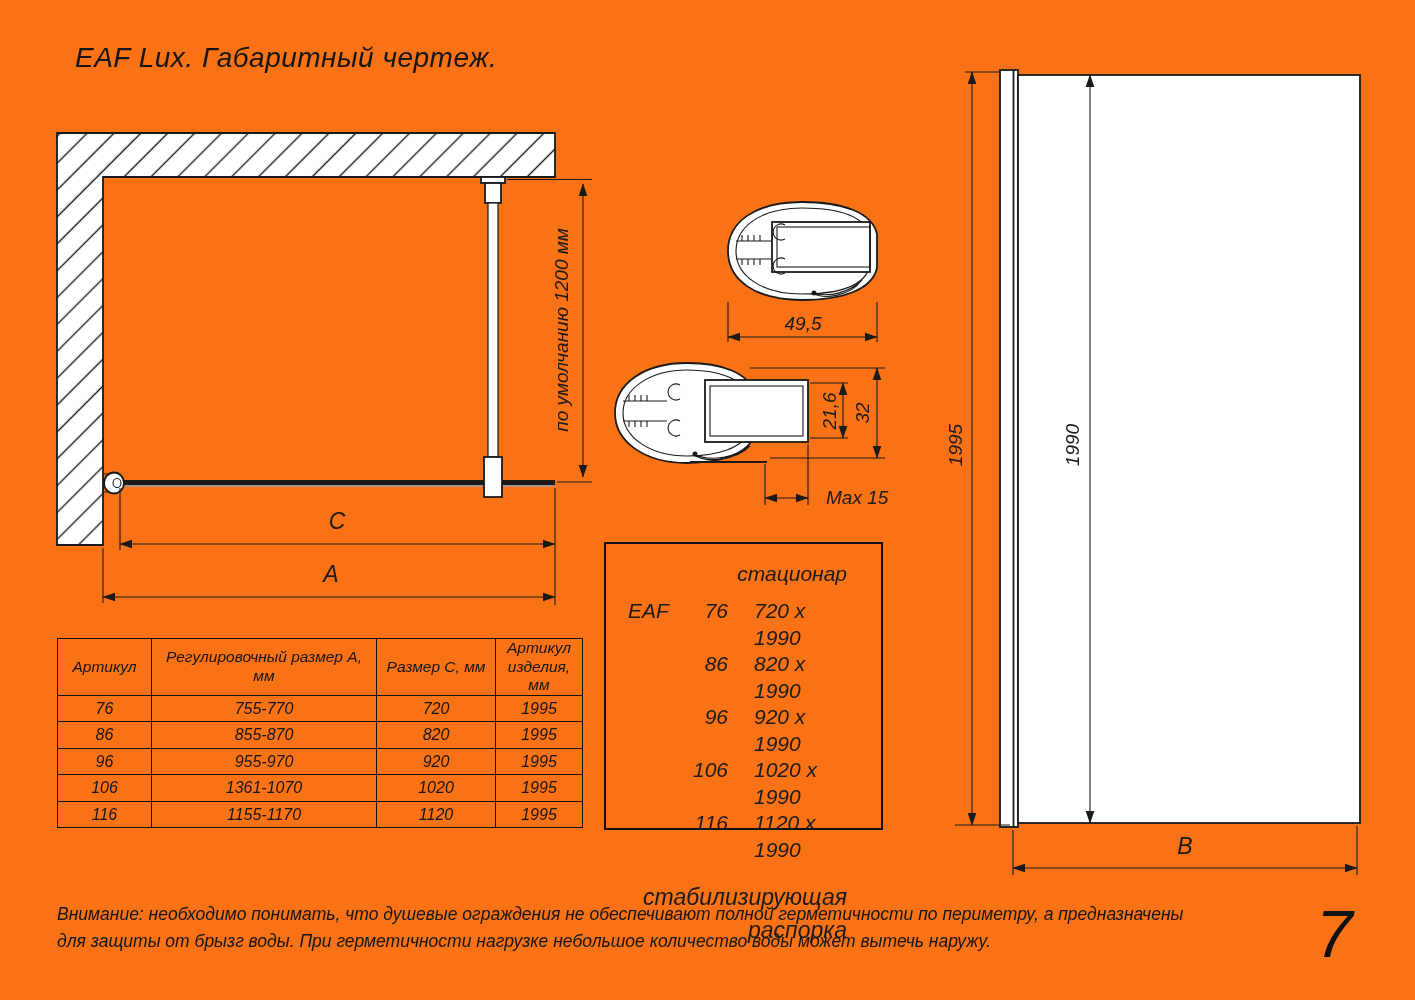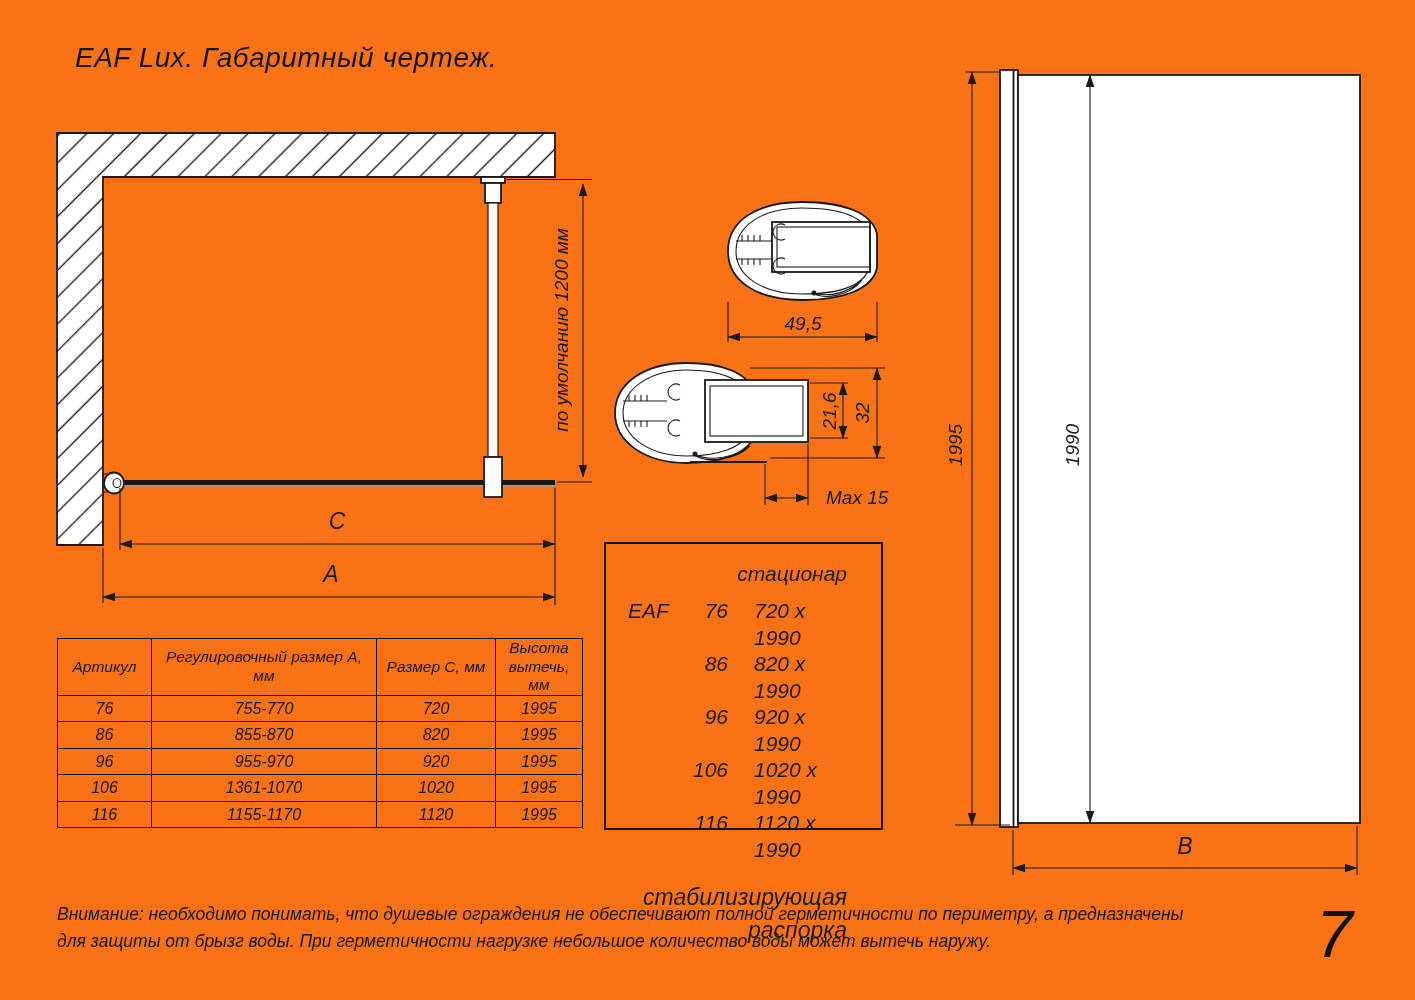--- a/index.html
+++ b/index.html
@@ -227,21 +227,21 @@
       <div>распорка</div>
     </div>
   </div>
 
   <table class="spec-table">
     <thead>
       <tr>
         <th class="col-art">Артикул</th>
         <th class="col-a">Регулировочный размер А, мм</th>
         <th class="col-c">Размер С, мм</th>
-        <th class="col-h">Высота вытечь, мм</th>
+        <th class="col-h">Артикул изделия, мм</th>
       </tr>
     </thead>
     <tbody>
       <tr>
         <td>76</td>
         <td>755-770</td>
         <td>720</td>
         <td>1995</td>
       </tr>
       <tr>

